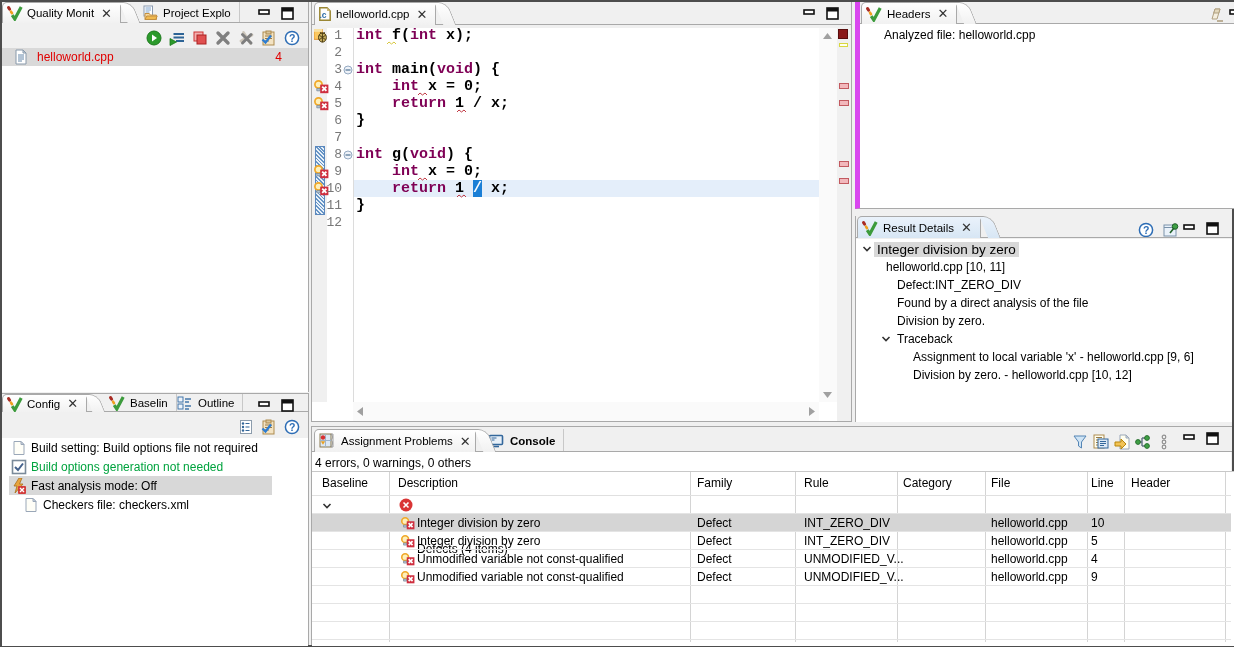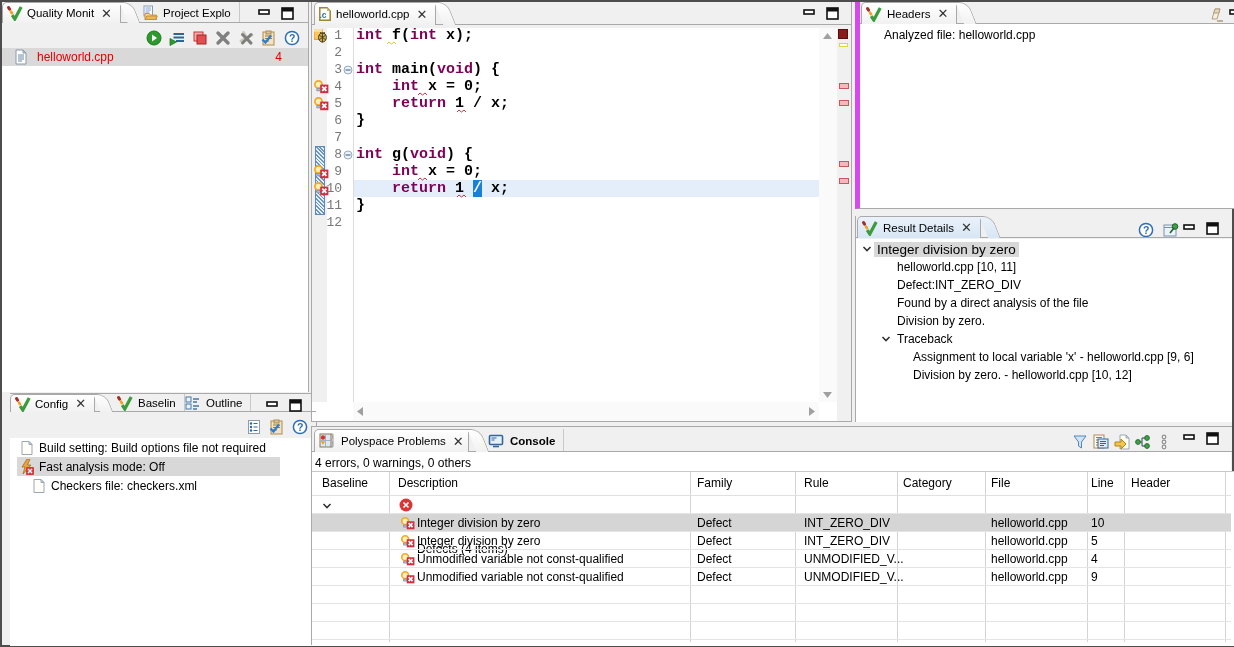--- a/index.html
+++ b/index.html
@@ -104,21 +104,21 @@
               <path d="M3 1 h7 l3 3 v11 H3 z" fill="#fff" stroke="#8899aa"></path>
               <path d="M10 1 l3 3 h-3 z" fill="#cdd9e4" stroke="#8899aa"></path>
               <path d="M5 6 h6 M5 8 h6 M5 10 h6 M5 12 h4" stroke="#6688aa" stroke-width="1"></path>
             </svg></span>
       <span style="margin-left:8px;color:#e00000;">helloworld.cpp</span>
       <span style="position:absolute;right:26px;color:#e00000;">4</span>
     </div>
   </div>
 </div>
 
-<div class="panel" id="pConfig" style="left:0;top:391px;width:307px;height:252px;border-right:1px solid #a9a9a9;border-top:1px solid #a9a9a9;margin-left:8px;">
+<div class="panel" id="pConfig" style="left:0;top:391px;width:307px;height:252px;border-right:1px solid #a9a9a9;border-top:1px solid #a9a9a9;">
   <div class="tabline"></div>
   <div class="tab sel" style="left:0px;">
     <svg class="icon16" viewBox="0 0 16 16">
           <path d="M1.6 2.6 L2.6 4.2" stroke="#a82a22" stroke-width="3" stroke-linecap="round"></path>
           <path d="M4 6.6 L5 8.2" stroke="#efa01e" stroke-width="2.6" stroke-linecap="round"></path>
           <path d="M5.2 10.2 L7.8 14 L14.2 2" stroke="#3c9b3c" stroke-width="3.2" fill="none"></path>
         </svg>
     <span style="margin-left:4px;">Config</span>
         <span class="xclose">✕</span>
   </div>
@@ -166,20 +166,27 @@
           <text x="5" y="12" font-size="10.5" font-weight="bold" fill="#2d6db5" font-family="Liberation Sans">?</text>
         </svg>
   </div>
   <div class="content" style="left:0;top:44px;width:306px;height:208px;">
     <div style="height:19px;display:flex;align-items:center;">
           <svg class="icon16" style="margin-left:9px;" viewBox="0 0 16 16">
             <path d="M3 1.5 h7 l3 3 v10 H3 z" fill="#fffef7" stroke="#9aa7b8"></path>
             <path d="M10 1.5 l3 3 h-3 z" fill="#d5dde8" stroke="#9aa7b8"></path>
           </svg>
           <span style="margin-left:4px;">Build setting: Build options file not required</span>
+        </div>
+    <div style="height:19px;display:flex;align-items:center;">
+          <svg class="icon16" style="margin-left:9px;" viewBox="0 0 16 16">
+            <rect x="1.5" y="1.5" width="13" height="13" fill="#fff" stroke="#7a8a9a" stroke-width="1.6"></rect>
+            <path d="M4 8 l3 3 l5 -6.5" stroke="#44618c" stroke-width="2" fill="none"></path>
+          </svg>
+          <span style="margin-left:4px;color:#00a33e;">Build options generation not needed</span>
         </div>
     <div style="height:19px;display:flex;align-items:center;background:linear-gradient(#d8d8d8,#d8d8d8) no-repeat 7px 0 / 263px 19px;">
           <svg class="icon16" style="margin-left:9px;" viewBox="0 0 16 16">
             <path d="M8 0 L3 8 h3 L4 15 L12 6 H8.5 L11 0 z" fill="#e8a33d" stroke="#a8701d" stroke-width="0.8"></path>
             <rect x="7" y="8" width="8" height="8" rx="1" fill="#d23c3c"></rect>
             <path d="M9 10 l4 4 M13 10 l-4 4" stroke="#fff" stroke-width="1.4"></path>
           </svg>
           <span style="margin-left:4px;">Fast analysis mode: Off</span>
         </div>
     <div style="height:19px;display:flex;align-items:center;padding-left:12px;">
@@ -388,21 +395,21 @@
           <rect x="1" y="1" width="11" height="3.5" fill="#111"></rect>
         </svg>
   </div>
   <div class="content" style="left:0;top:23px;width:376px;height:183px;font-size:12px;" id="details">
     <div style="height:18px;display:flex;align-items:center;margin-top:1px;">
           <svg class="chev" style="margin-left:6px;" viewBox="0 0 10 10">
             <path d="M1.5 3 L5 6.5 L8.5 3" stroke="#333" stroke-width="1.6" fill="none"></path>
           </svg>
           <span style="margin-left:2px;background:#d8d8d8;padding:0px 3px;font-size:13.5px;">Integer division by zero</span>
         </div>
-    <div style="height:18px;display:flex;align-items:center;padding-left:41px;">helloworld.cpp [10, 11]</div>
+    <div style="height:18px;display:flex;align-items:center;padding-left:30px;">helloworld.cpp [10, 11]</div>
     <div style="height:18px;display:flex;align-items:center;padding-left:41px;">Defect:INT_ZERO_DIV</div>
     <div style="height:18px;display:flex;align-items:center;padding-left:41px;">Found by a direct analysis of the file</div>
     <div style="height:18px;display:flex;align-items:center;padding-left:41px;">Division by zero.</div>
     <div style="height:18px;display:flex;align-items:center;">
           <svg class="chev" style="margin-left:25px;" viewBox="0 0 10 10">
             <path d="M1.5 3 L5 6.5 L8.5 3" stroke="#333" stroke-width="1.6" fill="none"></path>
           </svg>
           <span style="margin-left:6px;">Traceback</span>
         </div>
     <div style="height:18px;display:flex;align-items:center;padding-left:57px;">Assignment to local variable 'x' - helloworld.cpp [9, 6]</div>
@@ -413,21 +420,21 @@
 <div class="panel" id="pProblems" style="left:309px;top:424px;width:921px;height:219px;border-left:1px solid #a9a9a9;border-top:1px solid #a9a9a9;">
   <div class="tabline"></div>
   <div class="tab sel" style="left:2px;padding-right:4px;">
     <svg class="icon16" viewBox="0 0 16 16">
           <rect x="1" y="1" width="11" height="13" fill="#dce8f4" stroke="#8a7a50"></rect>
           <path d="M1 7.5 h11 M6.5 1 v13" stroke="#a0b4c8"></path>
           <circle cx="4" cy="4.5" r="2.2" fill="#d93030"></circle>
           <path d="M4 13 l2.2-3.5 h-4.4 z" fill="#e8a020" transform="translate(0,-1.2)"></path>
           <path d="M12 1 c2 2 2 4 0 6 c2 1.5 2 4 0 7 h2 V1 z" fill="#f0f0f0" stroke="#8a8a8a" stroke-width="0.8"></path>
         </svg>
-    <span style="margin-left:6px;">Polyspace Problems</span>
+    <span style="margin-left:6px;">Assignment Problems</span>
         <span class="xclose">✕</span>
   </div>
   <div class="tab unsel" style="left:172px;">
     <svg class="icon16" viewBox="0 0 16 16">
           <rect x="1.5" y="2.5" width="13" height="9" rx="1" fill="#e8f0f8" stroke="#33679b" stroke-width="1.6"></rect>
           <path d="M3.5 5 h5 M3.5 7 h3" stroke="#33679b" stroke-width="1.2"></path>
           <path d="M5 13.5 h6" stroke="#33679b" stroke-width="1.6"></path>
         </svg>
     <span style="margin-left:6px;font-weight:bold;">Console</span>
   </div>

